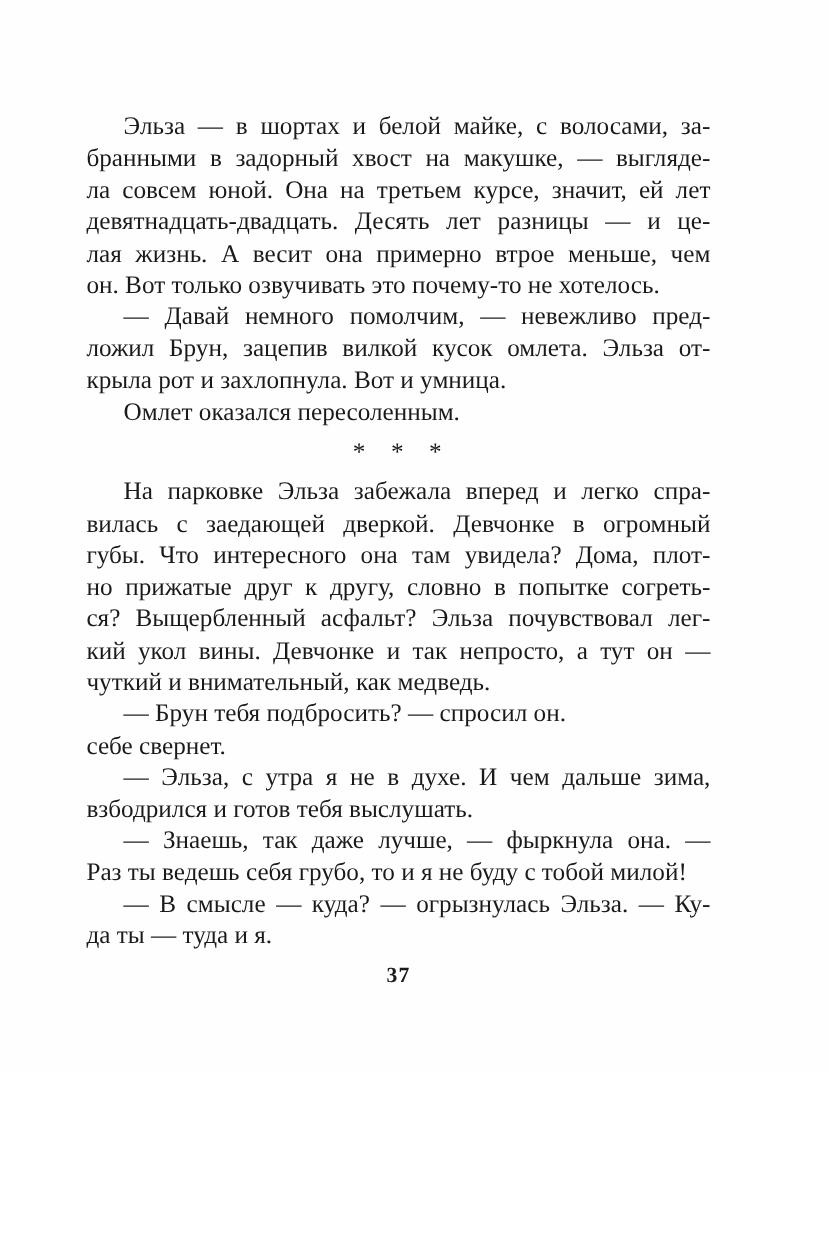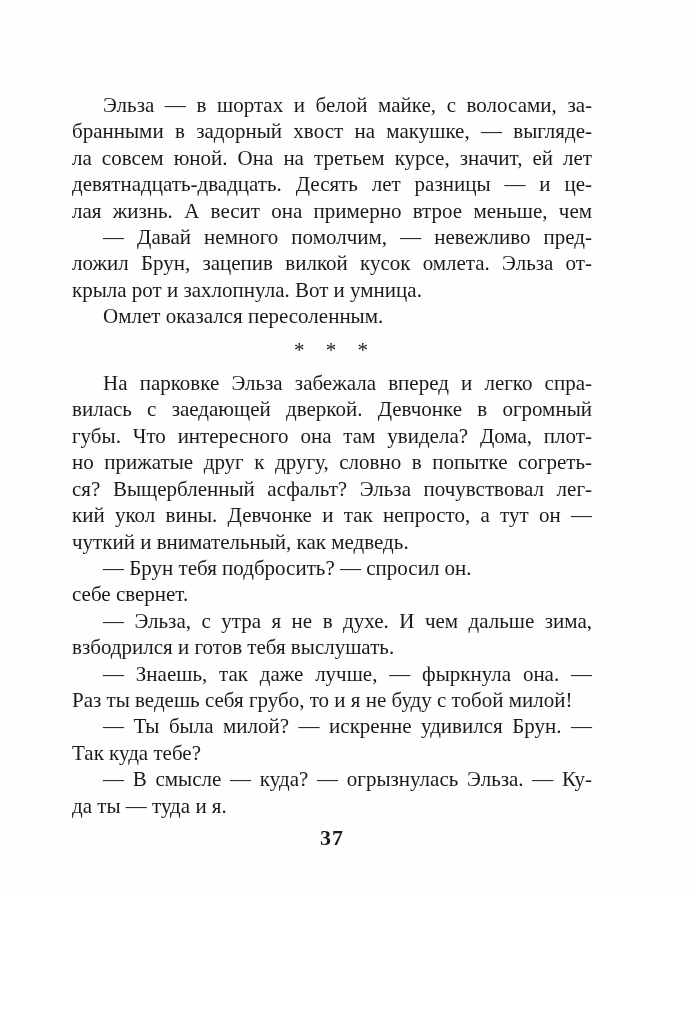--- a/index.html
+++ b/index.html
@@ -38,36 +38,37 @@
   .separator {
     text-align: center;
     word-spacing: 12px;
     letter-spacing: 2px;
     padding: 7px 0;
     font-size: 21px;
   }
   .page-number {
     text-align: center;
     font-weight: bold;
-    font-size: 22px;
+    font-size: 18px;
     margin-top: 6px;
     letter-spacing: 1px;
   }
 </style>
 </head>
 <body>
 
 <div class="page">
   <div class="text-col" id="text-col">
       <div class="paragraph">
         <div class="line para-first">Эльза — в шортах и белой майке, с волосами, за-</div>
         <div class="line">бранными в задорный хвост на макушке, — выгляде-</div>
         <div class="line">ла совсем юной. Она на третьем курсе, значит, ей лет</div>
         <div class="line">девятнадцать-двадцать. Десять лет разницы — и це-</div>
         <div class="line">лая жизнь. А весит она примерно втрое меньше, чем</div>
+        <div class="line para-last">он. Вот только озвучивать это почему-то не хотелось.</div>
       </div>
       <div class="paragraph">
         <div class="line para-first">— Давай немного помолчим, — невежливо пред-</div>
         <div class="line">ложил Брун, зацепив вилкой кусок омлета. Эльза от-</div>
         <div class="line para-last">крыла рот и захлопнула. Вот и умница.</div>
       </div>
       <div class="paragraph">
         <div class="line para-first para-last">Омлет оказался пересоленным.</div>
       </div>
       <div class="separator">* * *</div>
@@ -88,22 +89,18 @@
       </div>
       <div class="paragraph">
         <div class="line para-first">— Эльза, с утра я не в духе. И чем дальше зима,</div>
         <div class="line para-last">взбодрился и готов тебя выслушать.</div>
       </div>
       <div class="paragraph">
         <div class="line para-first">— Знаешь, так даже лучше, — фыркнула она. —</div>
         <div class="line para-last">Раз ты ведешь себя грубо, то и я не буду с тобой милой!</div>
       </div>
       <div class="paragraph">
-        <div class="line para-first">— Ты была милой? — искренне удивился Брун. —</div>
-        <div class="line para-last">Так куда тебе?</div>
-      </div>
-      <div class="paragraph">
         <div class="line para-first">— В смысле — куда? — огрызнулась Эльза. — Ку-</div>
         <div class="line para-last">да ты — туда и я.</div>
       </div>
       <div class="page-number">37</div>
     </div>
 </div>
 
 </body></html>

